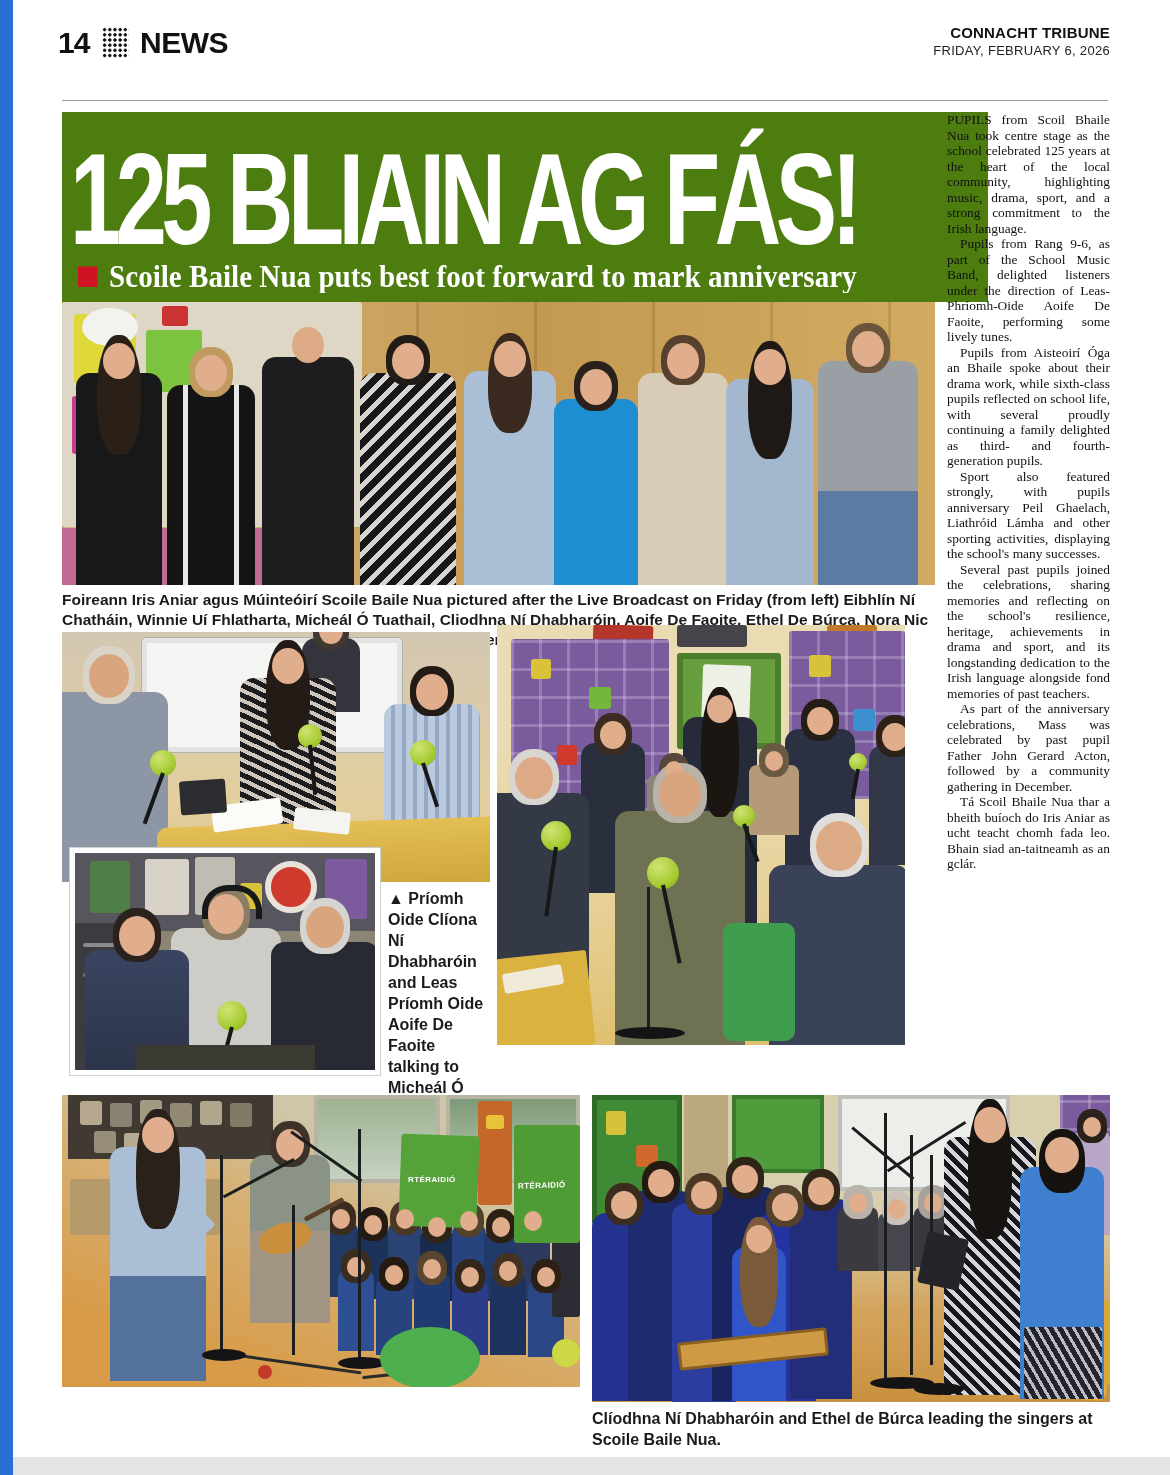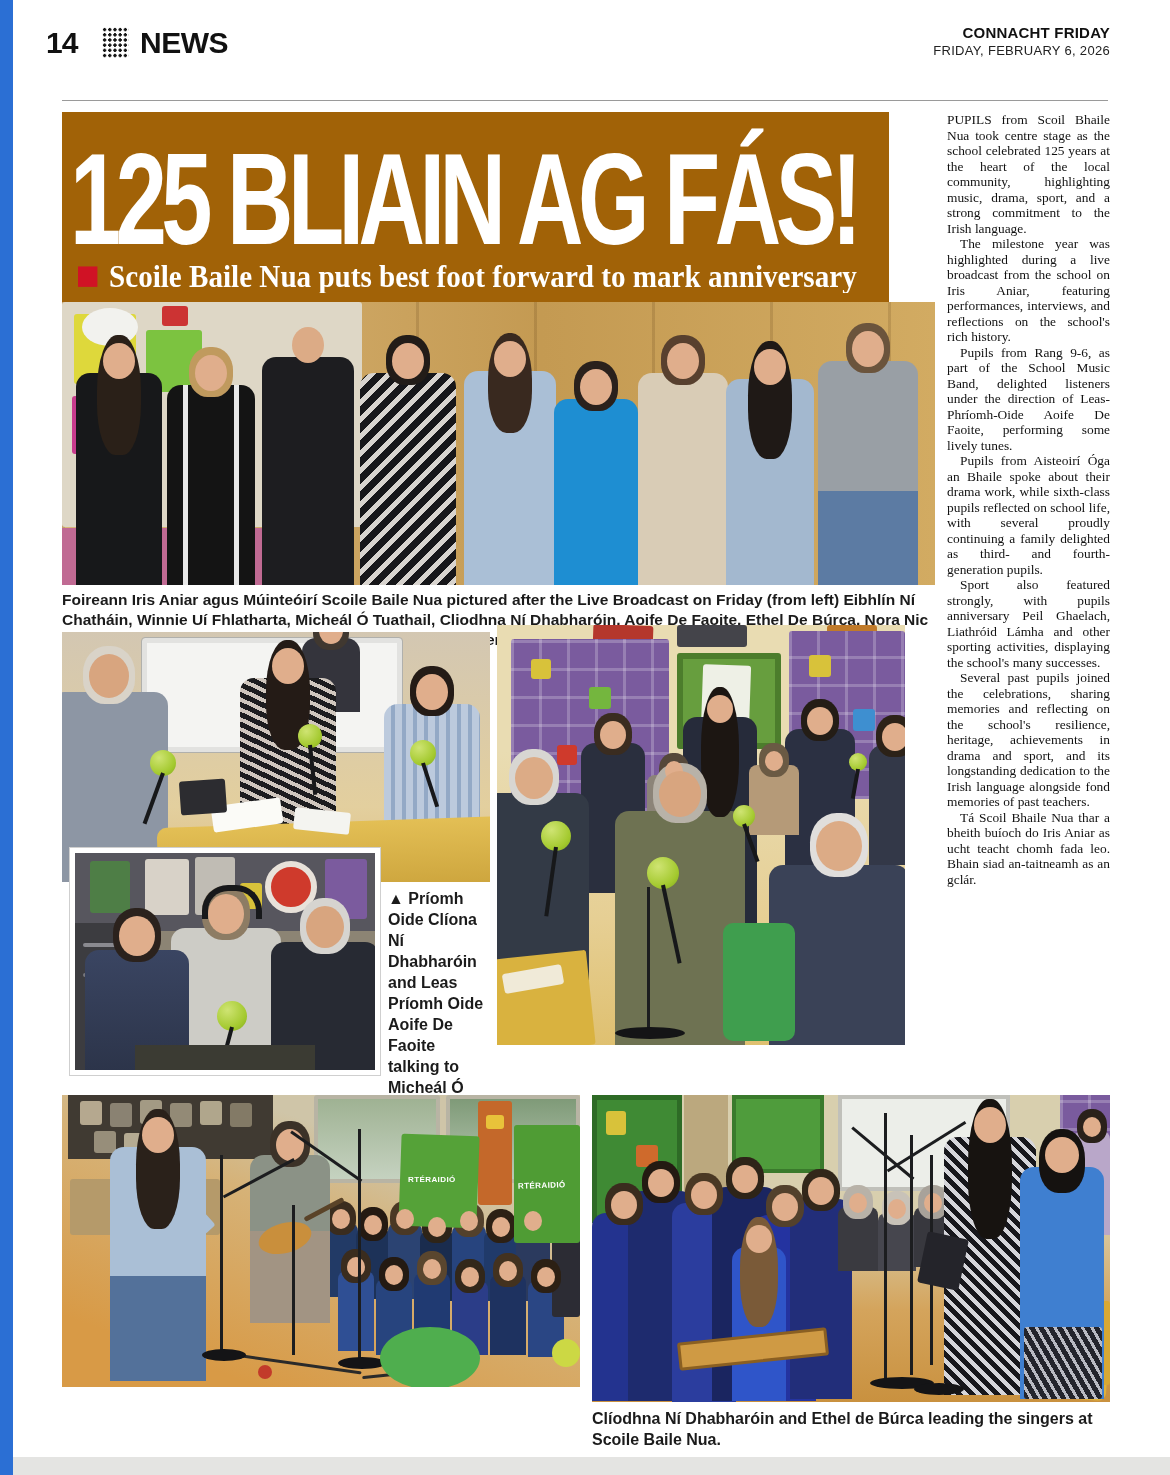--- a/index.html
+++ b/index.html
@@ -54,29 +54,29 @@
        repeating-linear-gradient(90deg,rgba(255,255,255,.22) 0 3px,transparent 3px 28px);}
 </style>
 </head>
 <body>
 
 <div class="page">
 
   <div class="abs" style="left:0;top:0;width:13px;height:1475px;background:#2b6fd4;z-index:50;"></div>
   <div class="abs" style="left:13px;top:1457px;width:1157px;height:18px;background:#e4e4e2;z-index:40;"></div>
 
-  <div class="abs" style="left:46px;top:26px;font-size:30px;font-weight:700;color:#111;letter-spacing:-1px;">14</div>
+  <div class="abs" style="left:58px;top:26px;font-size:30px;font-weight:700;color:#111;letter-spacing:-1px;">14</div>
   <div class="dots" style="left:102px;top:27px;"></div>
   <div class="abs" style="left:140px;top:26px;font-size:30px;font-weight:700;color:#111;letter-spacing:-0.5px;">NEWS</div>
-  <div class="abs" style="right:60px;top:24px;font-size:15px;font-weight:700;color:#111;text-align:right;letter-spacing:.2px;">CONNACHT FRIDAY</div>
+  <div class="abs" style="right:60px;top:24px;font-size:15px;font-weight:700;color:#111;text-align:right;letter-spacing:.2px;">CONNACHT TRIBUNE</div>
   <div class="abs" style="right:60px;top:43px;font-size:13px;font-weight:400;color:#222;text-align:right;letter-spacing:.3px;">FRIDAY, FEBRUARY 6, 2026</div>
   <div class="abs" style="left:62px;top:100px;width:1046px;height:0;border-top:1px solid #9a9a9a;"></div>
 
   <div class="abs" style="left:62px;top:112px;width:873px;height:473px;">
-    <div class="abs" style="left:0;top:0;width:827px;height:190px;background:#a16207;">
+    <div class="abs" style="left:0;top:0;width:900px;height:190px;background:#4d7c0f;padding-left:26px;">
       <div class="headline">125 BLIAIN AG FÁS!</div>
       <div class="subhead"><span class="red-sq"></span><span>Scoile Baile Nua puts best foot forward to mark anniversary</span></div>
     </div>
 
     <div class="ph" style="left:0;top:190px;width:873px;height:283px;
                 background-color:#c9a25c;
                 background-image:repeating-linear-gradient(90deg,rgba(60,30,0,.14) 0 3px,transparent 3px 118px),
                 linear-gradient(90deg,#d9b679 0%,#c49a52 55%,#d2ab62 100%);">
       <div class="chip" style="left:0;top:0;width:300px;height:225px;background:#ded7c6;"></div>
       <div class="chip" style="left:12px;top:12px;width:62px;height:70px;background:#ded83b;"></div>
@@ -174,25 +174,25 @@
     <div class="pole" style="left:150px;top:262px;height:150px;"></div>
     <div class="base" style="left:118px;top:402px;width:70px;"></div>
     <div class="mic" style="left:44px;top:196px;--s:30px;--st:70px;--tilt:8deg;"></div>
     <div class="mic" style="left:150px;top:232px;--s:32px;--st:80px;--tilt:-12deg;"></div>
     <div class="mic" style="left:236px;top:180px;--s:22px;--st:40px;--tilt:-20deg;"></div>
     <div class="mic" style="left:352px;top:128px;--s:18px;--st:30px;--tilt:10deg;"></div>
   </div>
 
   <div class="article">
     <p class="first">PUPILS from Scoil Bhaile Nua took centre stage as the school celebrated 125 years at the heart of the local community, highlighting music, drama, sport, and a strong commitment to the Irish language.</p>
-    <p>The milestone year was highlighted during a live broadcast from the school on Iris Aniar, featuring performances, interviews, and reflections on the school's rich history.</p>
     <p>Pupils from Rang 9-6, as part of the School Music Band, delighted listeners under the direction of Leas-Phríomh-Oide Aoife De Faoite, performing some lively tunes.</p>
     <p>Pupils from Aisteoirí Óga an Bhaile spoke about their drama work, while sixth-class pupils reflected on school life, with several proudly continuing a family delighted as third- and fourth-generation pupils.</p>
     <p>Sport also featured strongly, with pupils anniversary Peil Ghaelach, Liathróid Lámha and other sporting activities, displaying the school's many successes.</p>
     <p>Several past pupils joined the celebrations, sharing memories and reflecting on the school's resilience, heritage, achievements in drama and sport, and its longstanding dedication to the Irish language alongside fond memories of past teachers.</p>
+    <p>As part of the anniversary celebrations, Mass was celebrated by past pupil Father John Gerard Acton, followed by a community gathering in December.</p>
     <p>Tá Scoil Bhaile Nua thar a bheith buíoch do Iris Aniar as ucht teacht chomh fada leo. Bhain siad an-taitneamh as an gclár.</p>
 
   </div>
 
   <div class="ph" style="left:62px;top:1095px;width:518px;height:292px;
               background:linear-gradient(200deg,#cfc5a8 0 26%,#d6b277 45%,#d89a46 85%);">
     <div class="chip" style="left:6px;top:0;width:205px;height:64px;background:#403a32;border-radius:0;"></div>
     <div class="chip" style="left:18px;top:6px;width:22px;height:24px;background:#b5a88f;"></div>
     <div class="chip" style="left:48px;top:8px;width:22px;height:24px;background:#8a8272;"></div>
     <div class="chip" style="left:78px;top:5px;width:22px;height:24px;background:#a39a84;"></div>

